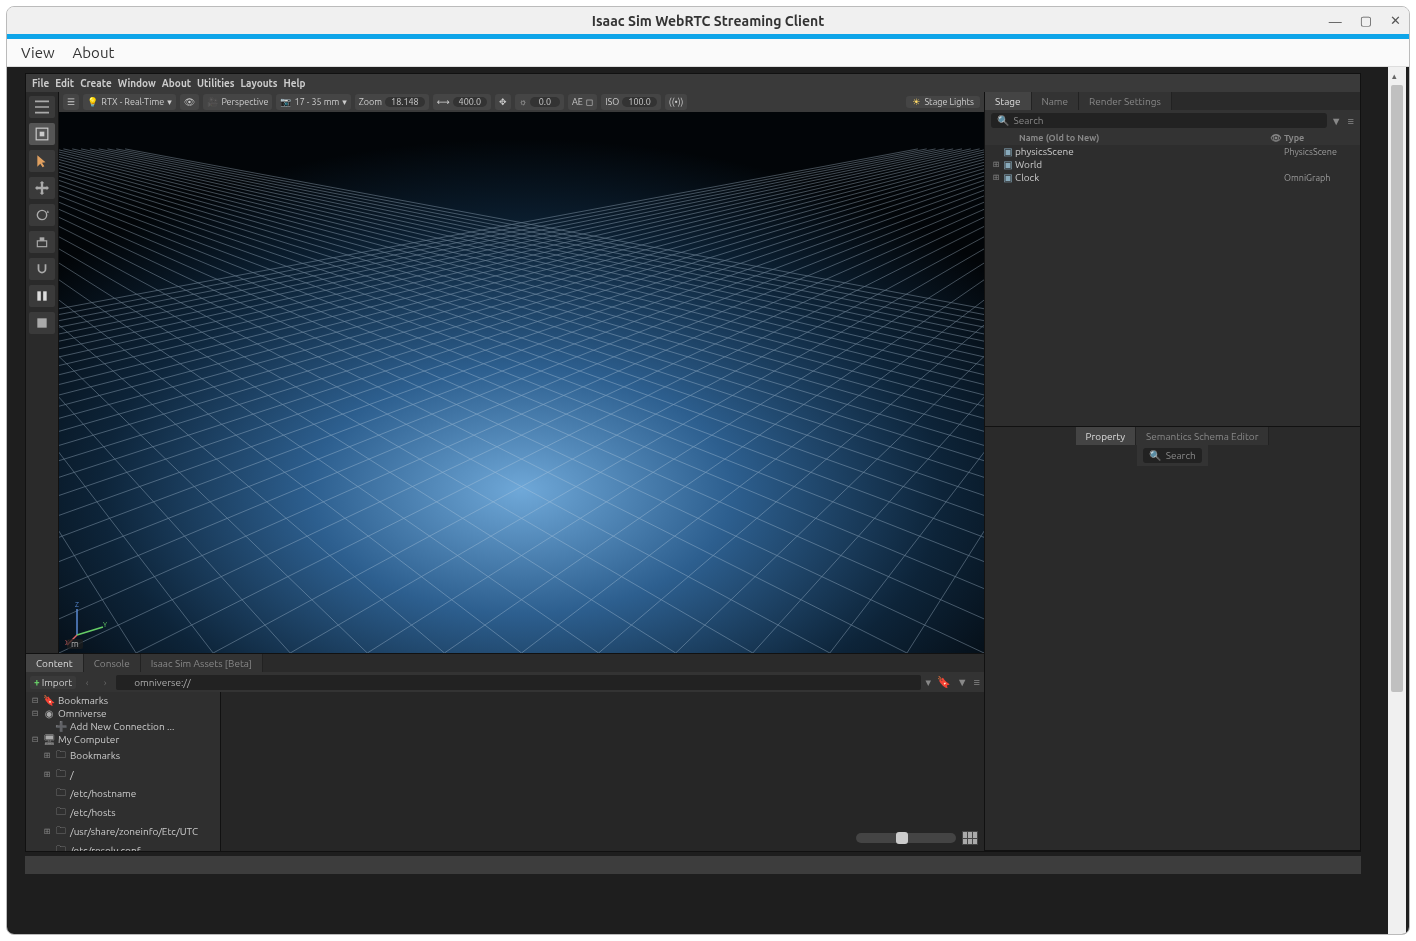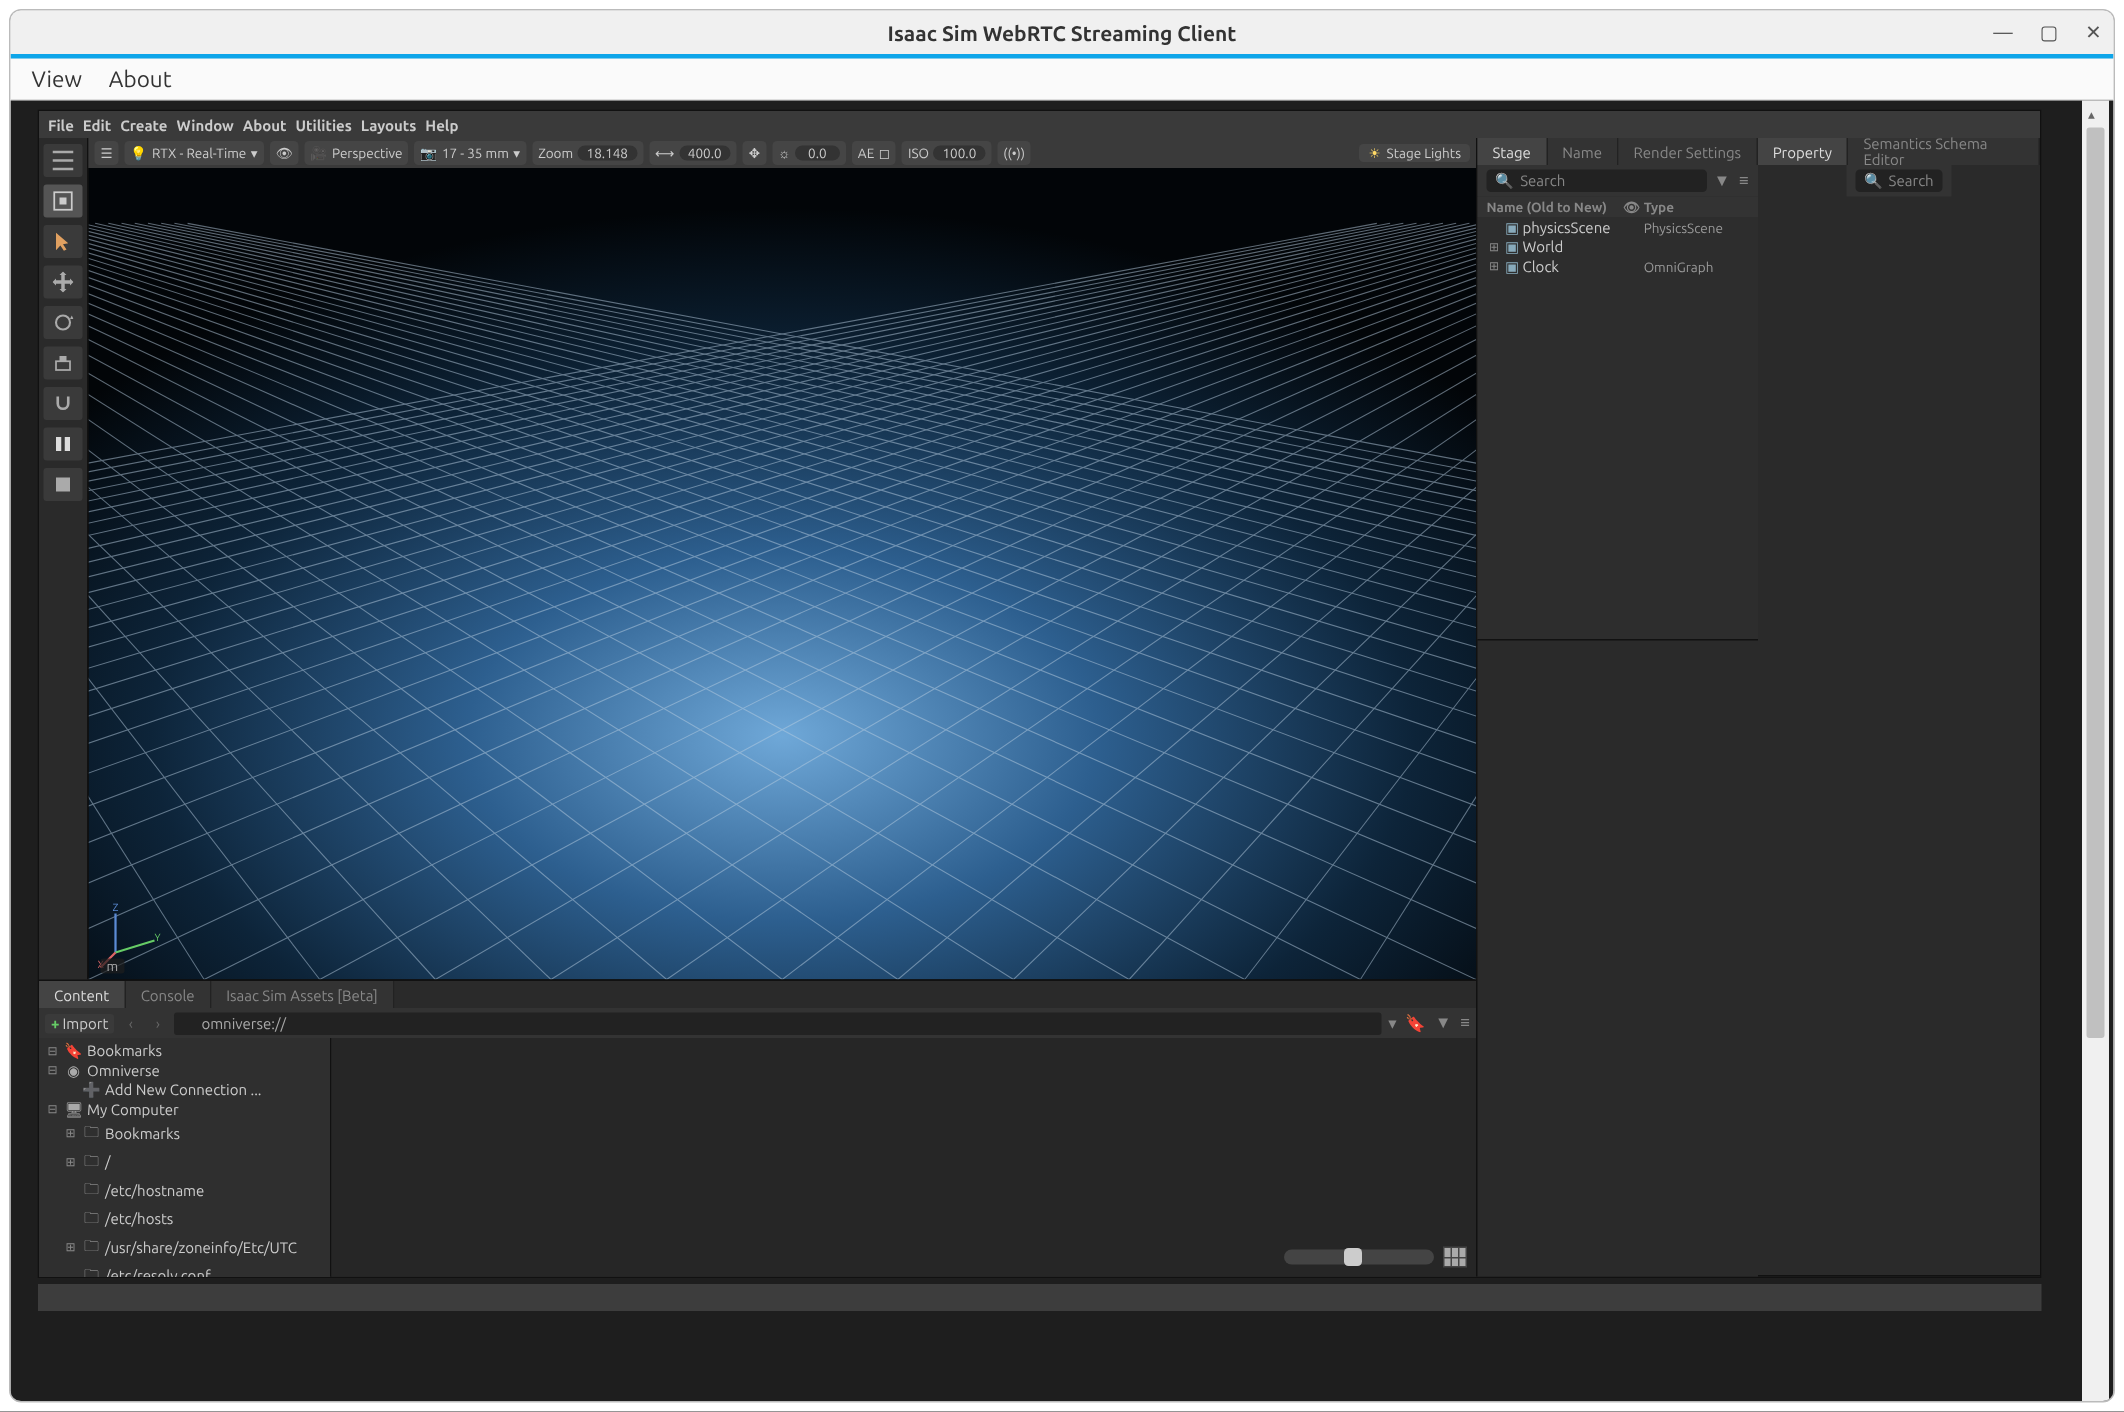--- a/index.html
+++ b/index.html
@@ -1,20 +1,20 @@
 <!DOCTYPE html>
 <html><head>
 <meta charset="utf-8">
 <style>
 * { margin: 0; padding: 0; box-sizing: border-box; font-family: "Ubuntu", "Segoe UI", Arial, sans-serif; }
 body { background: #fff; width: 1416px; height: 941px; overflow: hidden; position: relative; }
 
 
 .window { position: absolute; inset: 6px; background: #f5f5f5; border-radius: 8px; overflow: hidden; display: flex; flex-direction: column; border: 1px solid #bbb; }
-.titlebar { height: 32px; display: flex; align-items: center; justify-content: center; background: #f0f0f0; position: relative; border-bottom: 3px solid #0ea5e9; }
+.titlebar { height: 32px; display: flex; align-items: center; justify-content: center; background: #f0f0f0; position: relative; border-bottom: 5px solid #0ea5e9; }
 .titlebar .title { font-weight: bold; font-size: 14px; color: #333; }
 .win-controls { position: absolute; right: 8px; top: 0; height: 100%; display: flex; align-items: center; gap: 18px; color: #555; font-size: 13px; }
 .menubar-outer { height: 28px; display: flex; align-items: center; gap: 18px; padding: 0 14px; font-size: 15px; color: #333; background: #fafafa; border-bottom: 1px solid #ddd; }
 
 
 .client { flex: 1; background: #1e1e1e; position: relative; padding: 6px 48px 60px 18px; display: flex; flex-direction: column; }
 .scrollbar-right { position: absolute; top: 0; right: 3px; width: 18px; bottom: 0; background: #f0f0f0; }
 .scrollbar-right::before { content: "▴"; position: absolute; top: 4px; left: 4px; font-size: 9px; color: #666; }
 .scrollbar-right .thumb { position: absolute; top: 18px; left: 3px; right: 3px; height: 70%; background: #c0c0c0; border-radius: 2px; }
 
@@ -22,21 +22,21 @@
 .app { flex: 1; background: #2a2a2a; display: flex; flex-direction: column; border: 1px solid #111; min-height: 0; }
 
 
 .app-menubar { height: 18px; display: flex; align-items: center; gap: 6px; padding: 0 6px; font-size: 10px; color: #ccc; background: #3a3a3a; font-weight: bold; }
 .app-menubar span { cursor: pointer; }
 
 
 .app-body { flex: 1; display: flex; min-height: 0; }
 
 .left-col { flex: 1; display: flex; flex-direction: column; min-width: 0; }
-.right-col { width: 376px; background: #2a2a2a; display: flex; flex-direction: row; border-left: 1px solid #111; }
+.right-col { width: 376px; background: #2a2a2a; display: flex; flex-direction: column; border-left: 1px solid #111; }
 
 
 .vp-row { flex: 1; display: flex; min-height: 0; }
 .tool-strip { width: 32px; background: #2a2a2a; display: flex; flex-direction: column; align-items: center; gap: 5px; padding-top: 4px; }
 .tool-btn { width: 26px; height: 22px; background: #3a3a3a; display: flex; align-items: center; justify-content: center; color: #aaa; font-size: 12px; border-radius: 2px; }
 .tool-btn.active { background: #555; }
 .tool-btn svg { width: 14px; height: 14px; }
 
 .viewport-wrap { flex: 1; display: flex; flex-direction: column; border-left: 1px solid #111; min-width: 0; }
 
@@ -82,21 +82,21 @@
 .grid-icon div { background: #aaa; }
 
 
 .panel { display: flex; flex-direction: column; border-bottom: 1px solid #111; }
 .panel .tabs { background: #2a2a2a; }
 .search-row { display: flex; align-items: center; gap: 4px; padding: 3px 6px; background: #333; }
 .search-field { flex: 1; background: #222; border-radius: 3px; padding: 2px 6px; font-size: 10px; color: #888; display: flex; align-items: center; gap: 4px; }
 .search-icons { display: flex; gap: 6px; color: #888; font-size: 11px; }
 
 .stage-header { display: flex; font-size: 9px; color: #888; padding: 2px 6px; background: #333; font-weight: bold; }
-.stage-header .col-name { flex: 1; }
+.stage-header .col-name { flex: 1; margin-left: 28px; }
 .stage-header .col-type { width: 70px; text-align: left; }
 .stage-header .eye { width: 16px; text-align: center; }
 
 .stage-rows { flex: 1; font-size: 10px; color: #ccc; overflow: auto; background: #2d2d2d; }
 .stage-row { display: flex; align-items: center; padding: 1px 6px; }
 .stage-row .tw { width: 10px; text-align: center; color: #888; font-size: 8px; }
 .stage-row .ic { width: 14px; text-align: center; color: #8ab; font-size: 10px; }
 .stage-row .nm { flex: 1; }
 .stage-row .tp { width: 70px; color: #999; font-size: 9px; }
 

